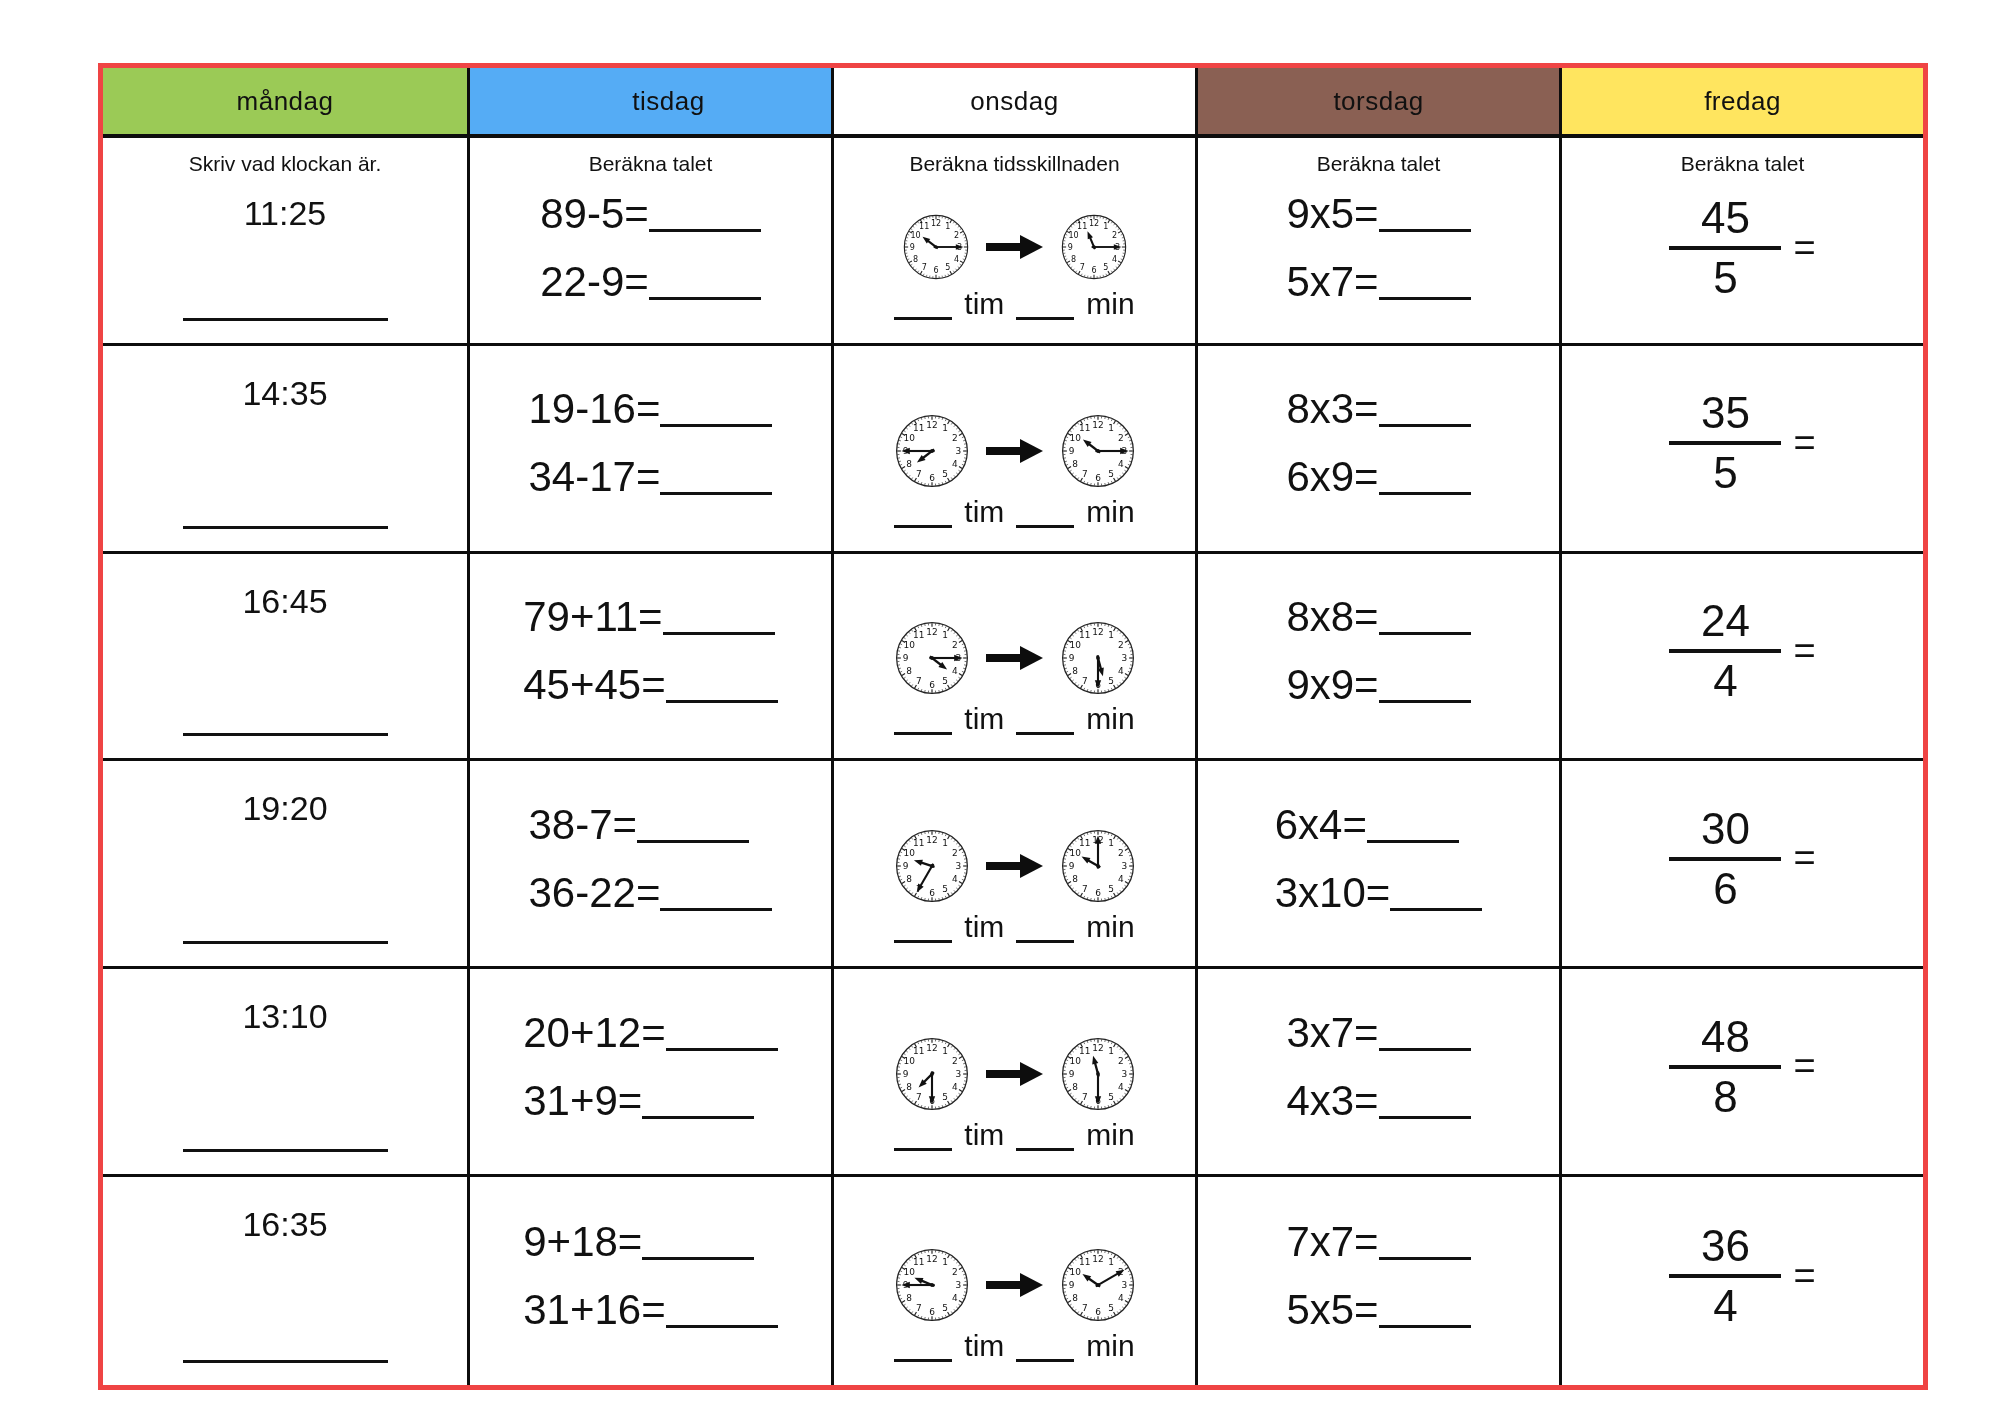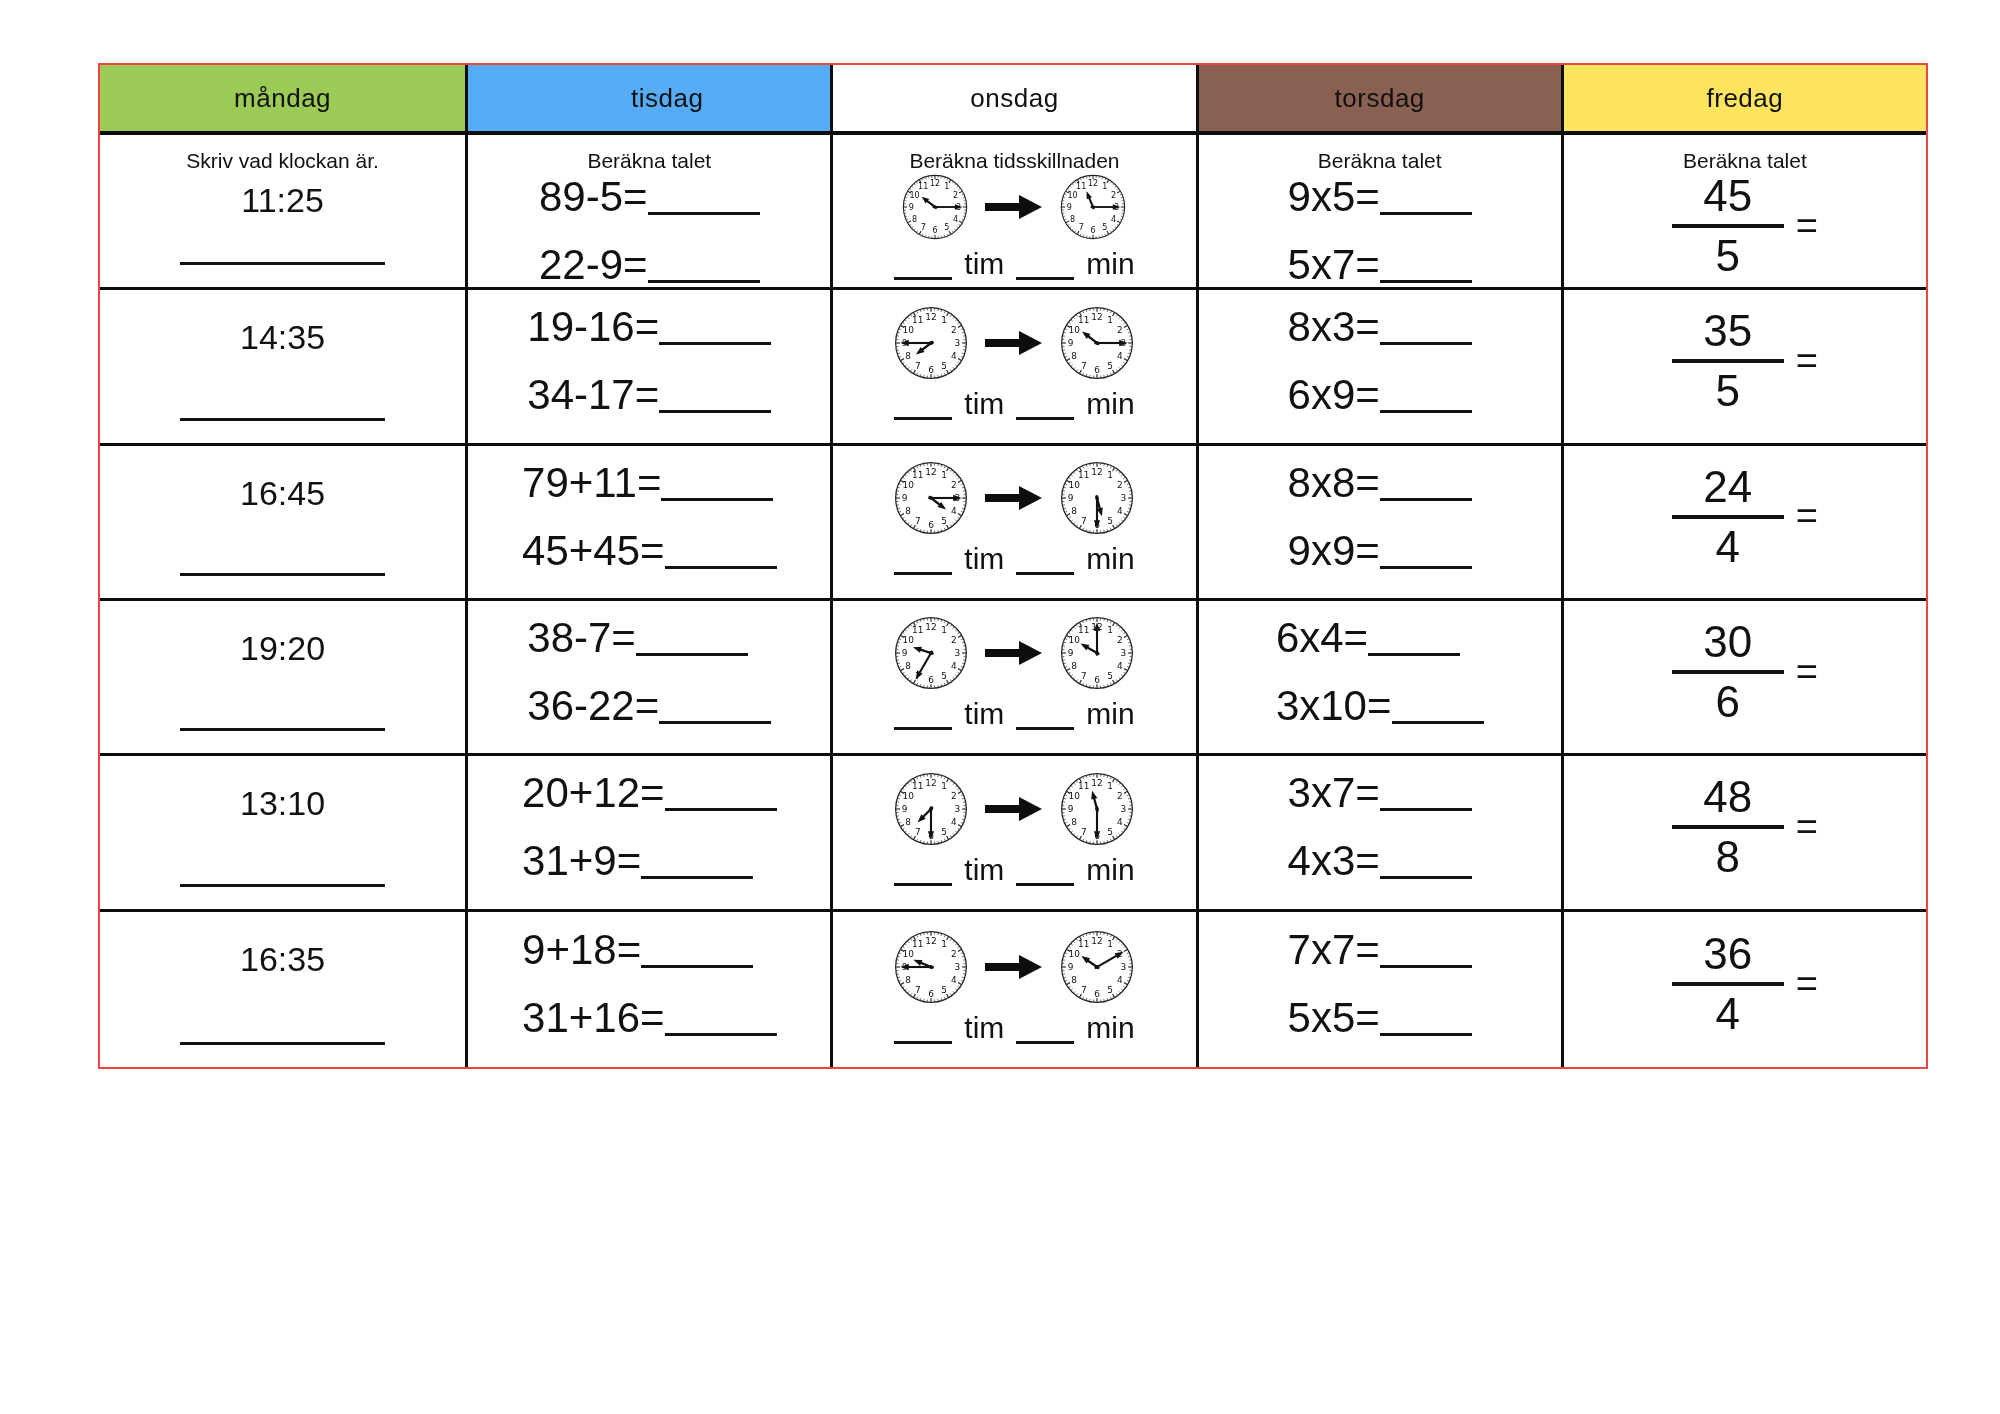--- a/index.html
+++ b/index.html
@@ -2,22 +2,22 @@
 <html><head>
 <meta charset="utf-8">
 <style>
   html,body{margin:0;padding:0;}
   body{
     width:2000px;height:1414px;background:#ffffff;position:relative;
     font-family:"Liberation Sans", sans-serif;color:#111;
     -webkit-font-smoothing:antialiased;
   }
   .sheet{
-    position:absolute;left:98px;top:63px;width:1830px;height:1006px;
-    box-sizing:border-box;border:2px solid #ef4444;background:#fff;
+    position:absolute;left:98px;top:63px;width:1830px;height:1327px;
+    box-sizing:border-box;border:5px solid #ef4444;background:#fff;
     display:grid;grid-template-columns:repeat(5,1fr);
     grid-template-rows:70px repeat(6,1fr);
   }
   .hcell{
     display:flex;align-items:center;justify-content:center;
     font-size:26px;letter-spacing:.5px;
     border-bottom:4px solid #0d0d0d;box-sizing:border-box;
   }
   .bl{border-left:3px solid #0d0d0d;}
   .bb{border-bottom:3px solid #0d0d0d;}
@@ -58,21 +58,21 @@
       <span>onsdag</span>
     </div>
     <div class="hcell bl" style="background: rgb(138, 96, 83);">
       <span>torsdag</span>
     </div>
     <div class="hcell bl" style="background: rgb(255, 229, 95);">
       <span>fredag</span>
     </div>
     <div class="cell col-mandag bb row-first">
       <div class="instruction">Skriv vad klockan är.</div>
-      <div class="mon-time" style="margin-top: 8px;">11:25</div>
+      <div class="mon-time" style="margin-top: 18px;">11:25</div>
       <div class="write-line"></div>
     </div>
     <div class="cell col-tis bl bb row-first">
       <div class="instruction">Beräkna talet</div>
       <div class="eq-block">
         <div class="eq-line"><span>89-5=</span><span class="blank"></span></div>
         <div class="eq-line"><span>22-9=</span><span class="blank"></span></div>
       </div>
     </div>
     <div class="cell col-onsdag bl bb row-first">

